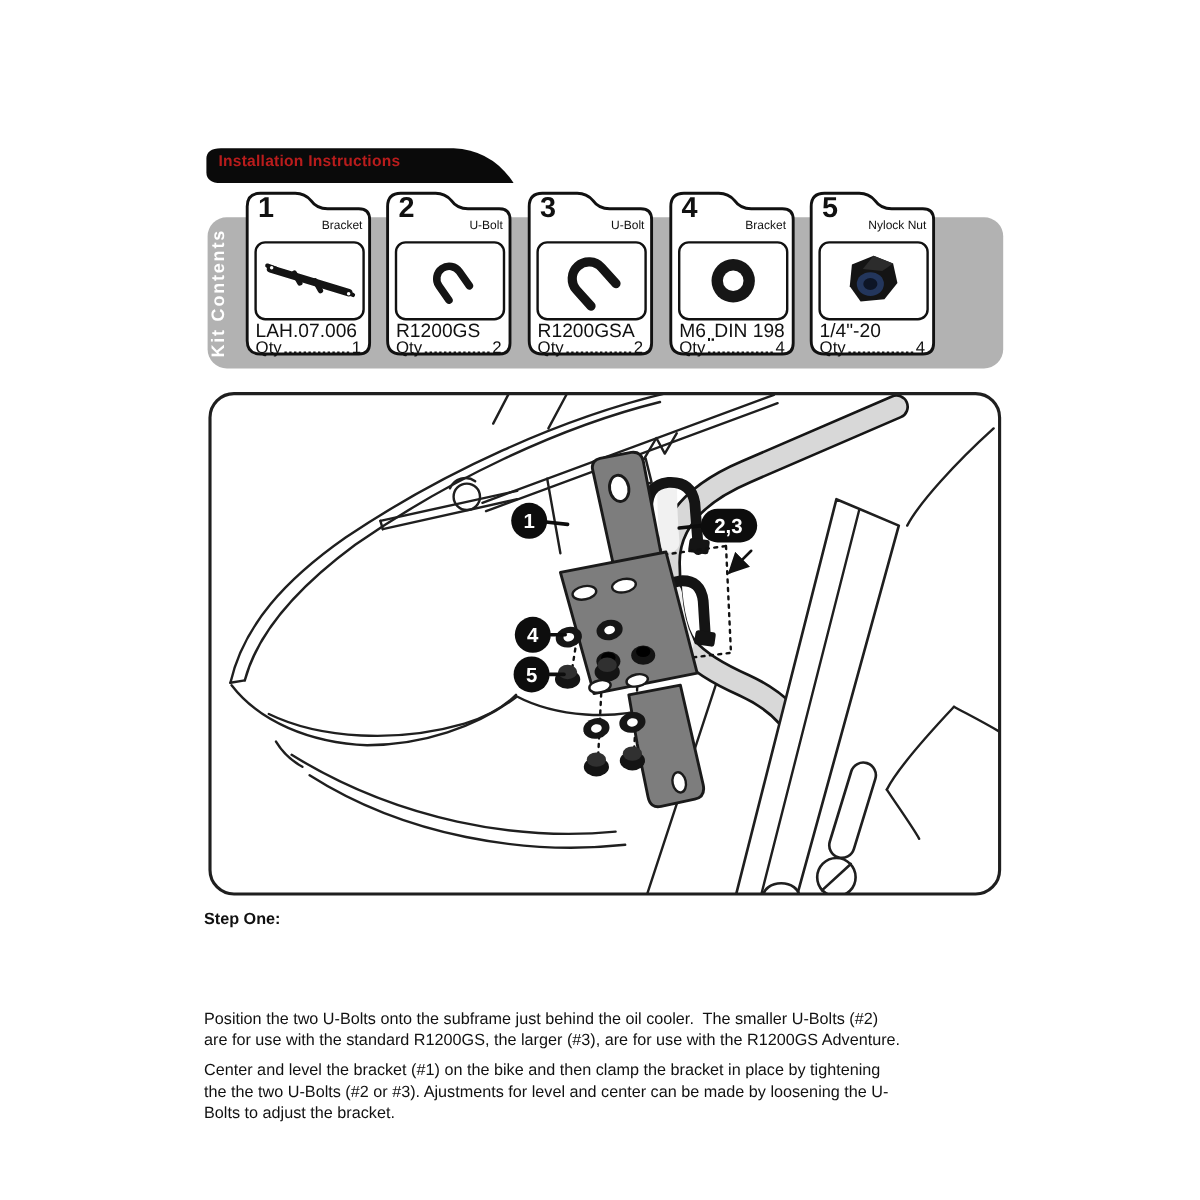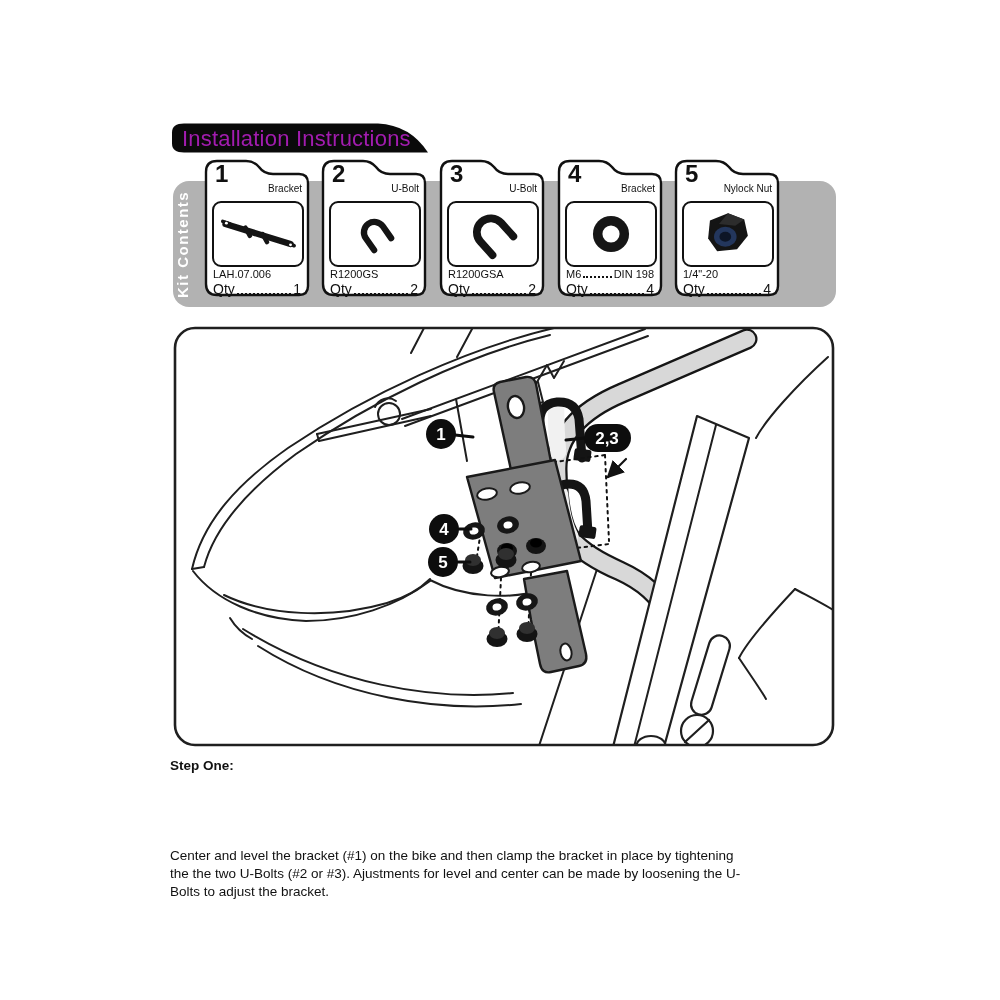--- a/index.html
+++ b/index.html
@@ -2,38 +2,38 @@
 <html><head>
 <meta charset="utf-8">
 <style>
   html,body{margin:0;padding:0;background:#ffffff;}
   .page{position:relative;width:1000px;height:1000px;background:#ffffff;overflow:hidden;
         font-family:"Liberation Sans",sans-serif;color:#111;}
 
   
   .banner{position:absolute;left:170px;top:122px;width:262px;height:32px;}
   .banner svg{position:absolute;left:0;top:0;}
-  .banner .banner-text{position:absolute;left:12px;top:4px;font-size:22px;font-weight:normal;
-        color:#a21caf;white-space:nowrap;letter-spacing:.2px;}
+  .banner .banner-text{position:absolute;left:12px;top:4px;font-size:13px;font-weight:bold;
+        color:#b91c1c;white-space:nowrap;letter-spacing:.2px;}
 
   
   .kit-band{position:absolute;left:173px;top:181px;width:663px;height:126px;
         background:#b2b2b2;border-radius:16px;}
   .kit-side-label{position:absolute;left:174px;top:186px;width:26px;height:116px;
         writing-mode:vertical-rl;transform:rotate(180deg);text-align:center;
         font-size:15px;font-weight:bold;color:#ffffff;letter-spacing:1.5px;}
 
   
   .card{position:absolute;top:159px;width:106px;height:138px;}
   .card .shape{position:absolute;left:0;top:0;}
   .card .num{position:absolute;left:11px;top:1px;font-size:24px;font-weight:bold;}
   .card .pname{position:absolute;right:8px;top:24px;font-size:10px;text-align:right;width:90px;}
   .card .imgbox{position:absolute;left:8px;top:42px;width:88px;height:62px;border:2px solid #111;
         border-radius:9px;display:flex;align-items:center;justify-content:center;background:#fff;}
-  .card .row{position:absolute;left:9px;right:9px;display:flex;align-items:flex-end;font-size:11px;}
+  .card .row{position:absolute;left:9px;right:9px;display:flex;align-items:flex-end;font-size:16px;}
   .card .row1{top:109px;}
   .card .row2{top:122px;font-size:14px;}
   .leader{flex:1;border-bottom:2px dotted #111;margin:0 2px 2px 2px;height:1px;}
 
   
   .steps{position:absolute;left:170px;top:757px;width:672px;font-size:13.5px;line-height:18px;}
   .step{display:flex;margin-bottom:7px;flex-direction:column;}
   .step .slabel{width:83px;flex:0 0 83px;font-weight:bold;}
   .step .stext{width:585px;white-space:pre-wrap;}
 
@@ -328,19 +328,20 @@
         <text x="443" y="568" fill="#ffffff" text-anchor="middle">5</text>
       </g>
     </g>
 
     <rect x="175" y="328" width="658" height="417" rx="20" fill="none" stroke="#1f1f1f" stroke-width="2.6"></rect>
   </svg>
 
   <div class="steps">
     <div class="step">
       <div class="slabel">Step One:</div>
+      <div class="stext">Position the two U-Bolts onto the subframe just behind the oil cooler.  The smaller U-Bolts (#2) are for use with the standard R1200GS, the larger (#3), are for use with the R1200GS Adventure.</div>
     </div>
     <div class="step">
       <div class="stext">Center and level the bracket (#1) on the bike and then clamp the bracket in place by tightening the the two U-Bolts (#2 or #3). Ajustments for level and center can be made by loosening the U-Bolts to adjust the bracket.</div>
     </div>
   </div>
 
 </div>
 
 </body></html>

